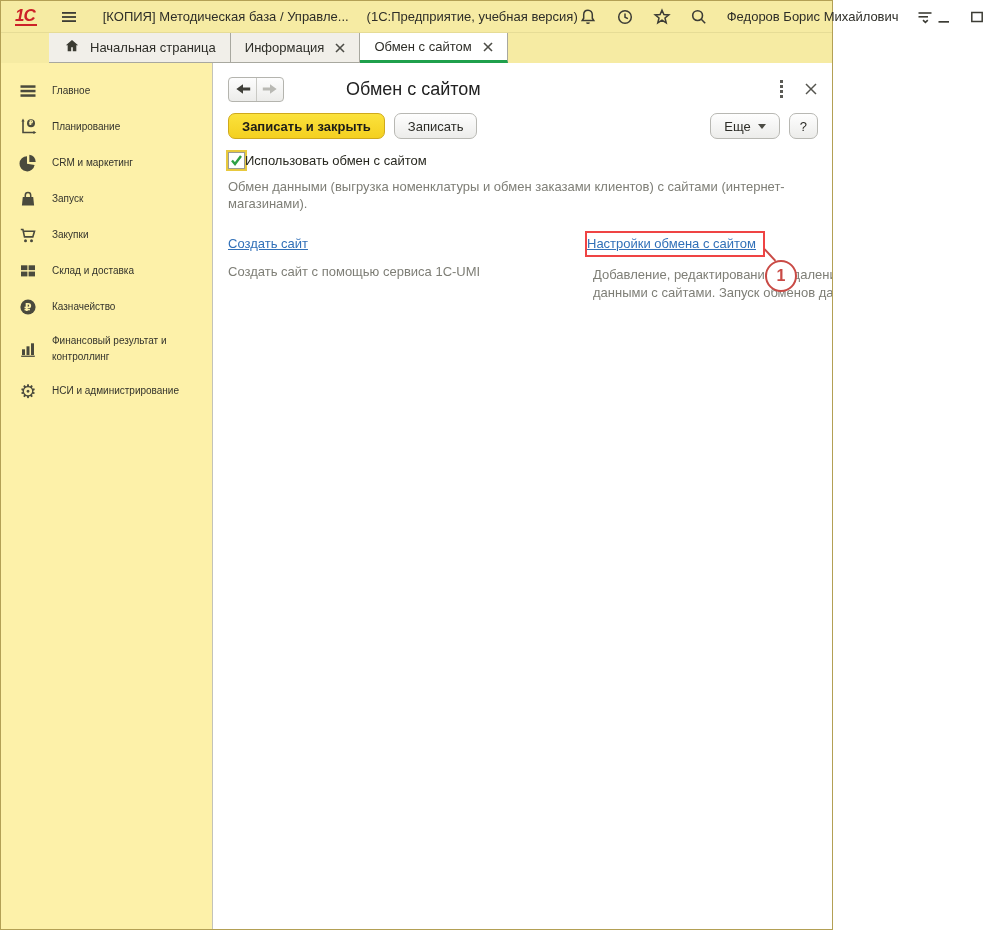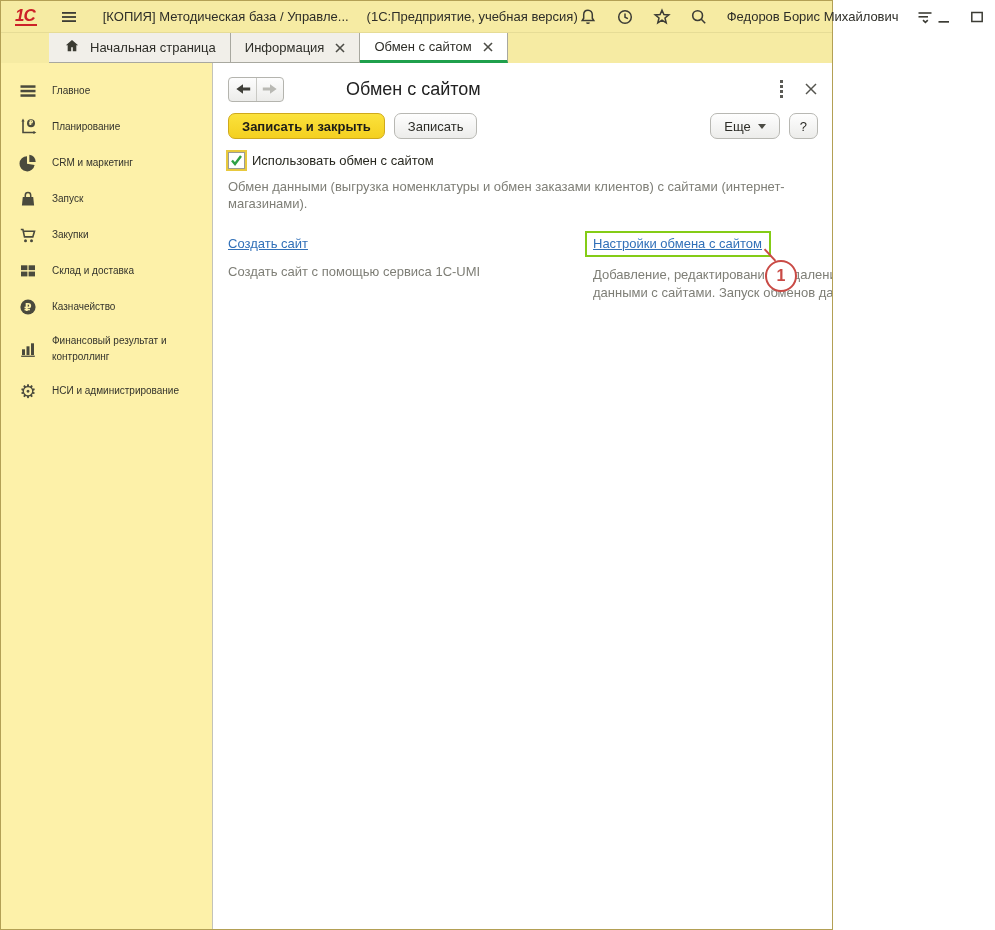--- a/index.html
+++ b/index.html
@@ -117,21 +117,21 @@
     border-color: #cfa91c; font-weight: bold; color: #1d1d18;
   }
   .btn.help { padding: 0 10px; }
   .toolbar .spacer { flex: 1; }
   .caret-down {
     width: 0; height: 0; border-left: 4px solid transparent;
     border-right: 4px solid transparent; border-top: 5px solid #4b4b44;
     display: inline-block;
   }
 
-  .checkbox-row { display: flex; align-items: center; gap: 7px; margin: 13px 14px 0 15px; cursor: pointer; }
+  .checkbox-row { display: flex; align-items: center; margin: 13px 14px 0 15px; cursor: pointer; }
   .checkbox {
     width: 17px; height: 17px; background: #fff;
     border: 1px solid #9b9b94;
     outline: 2px solid #e8c93e;
     display: flex; align-items: center; justify-content: center;
   }
   .checkbox-label { color: #27271f; }
 
   .form-desc { margin: 9px 14px 0 15px; color: #7e7e76; line-height: 17px; }
 
@@ -139,22 +139,22 @@
     display: grid; grid-template-columns: 365px 380px;
     margin: 24px 14px 0 15px;
   }
   .link {
     color: #3170b8; text-decoration: underline; cursor: pointer; white-space: nowrap;
   }
   .link-desc { color: #7e7e76; line-height: 18px; margin-top: 12px; }
   .links-col.right { position: relative; }
   .annot-box {
     display: inline-block;
-    border: 2px solid #84cc16;
-    padding: 3px 7px 4px 6px;
+    border: 2px solid #ef4444;
+    padding: 3px 7px 4px 0;
     margin: -5px 0 4px -8px;
   }
   .links-col.right .link-desc { margin-top: 5px; }
   .annot-tail {
     position: absolute; left: 169px; top: 18px;
     width: 16px; height: 2px; background: #c94a45;
     transform: rotate(47deg); z-index: 2;
   }
   .annot-circle {
     position: absolute; left: 172px; top: 24px;

